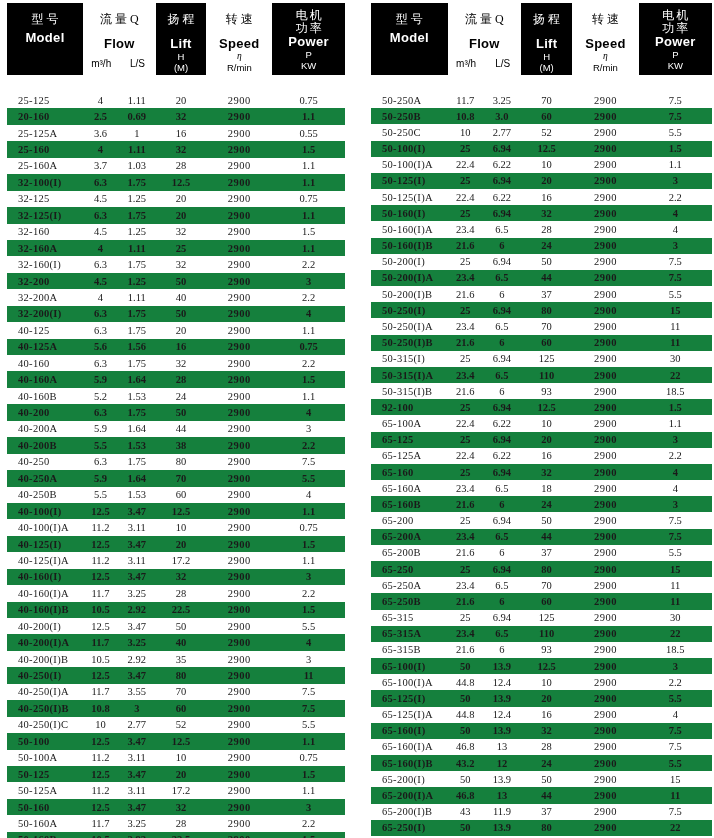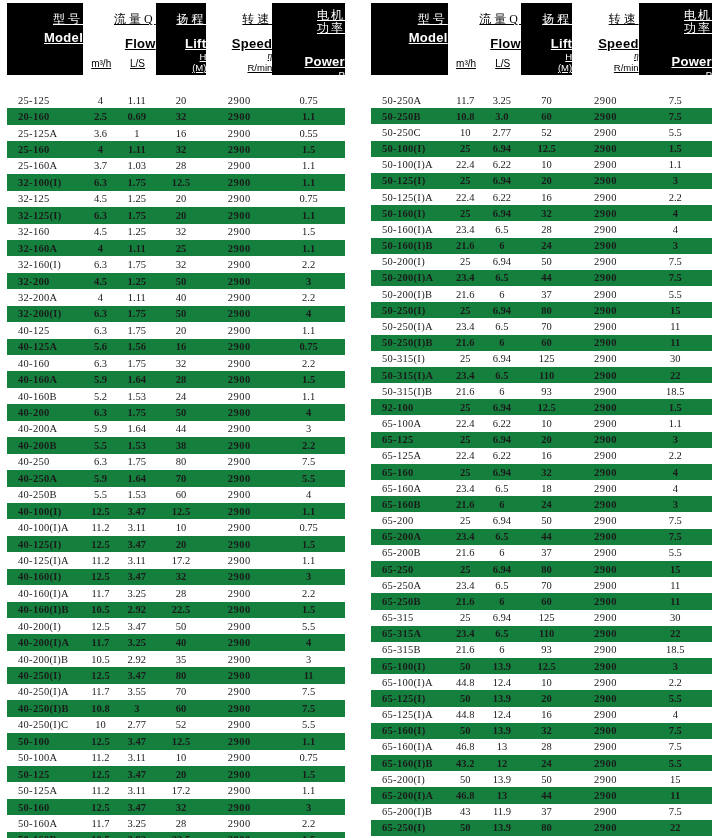--- a/index.html
+++ b/index.html
@@ -8,34 +8,34 @@
     font-family:"Liberation Serif", serif;
   }
   .page{position:relative;width:714px;height:838px;background:#fff;overflow:hidden;}
 
   .pump-table{position:absolute;top:0;}
   .t-left{left:7px;width:338px;}
   .t-right{left:371px;width:341px;}
 
   
   .thead{display:flex;height:72px;margin-top:3px;}
-  .th{display:flex;flex-direction:column;align-items:flex-end;box-sizing:border-box;overflow:hidden;text-decoration:underline;}
+  .th{display:flex;flex-direction:column;align-items:center;box-sizing:border-box;overflow:hidden;}
   .dark{background:#000000;color:#ffffff;}
   .light{background:#ffffff;color:#000000;}
   .th-model{width:22.5%;}
   .th-flow{width:21.5%;}
   .th-lift{width:15%;}
   .th-speed{width:19.5%;}
   .th-power{width:21.5%;}
 
   .cn{font-size:12px;line-height:13px;letter-spacing:3px;text-indent:3px;}
   .cn-top{margin-top:10px;}
   .cn-pwr{margin-top:6px;letter-spacing:2px;text-indent:2px;}
   .en{font-family:"Liberation Sans", sans-serif;font-weight:bold;font-size:13px;line-height:14px;margin-top:11px;letter-spacing:.3px;}
-  .en-pwr{margin-top:20px;}
+  .en-pwr{margin-top:0;}
   .en-model{margin-top:5px;}
   .sub{font-family:"Liberation Sans", sans-serif;font-size:9.5px;line-height:11px;}
   .eta{font-style:italic;font-family:"Liberation Serif", serif;}
   .units{display:flex;width:100%;margin-top:7px;font-family:"Liberation Sans", sans-serif;font-size:10px;}
   .units span{flex:1;text-align:center;}
 
   
   .tbody{margin-top:17px;}
   .row{display:flex;align-items:center;color:#1a1a1a;font-size:10.5px;}
   .t-left .row{height:16.45px;}

